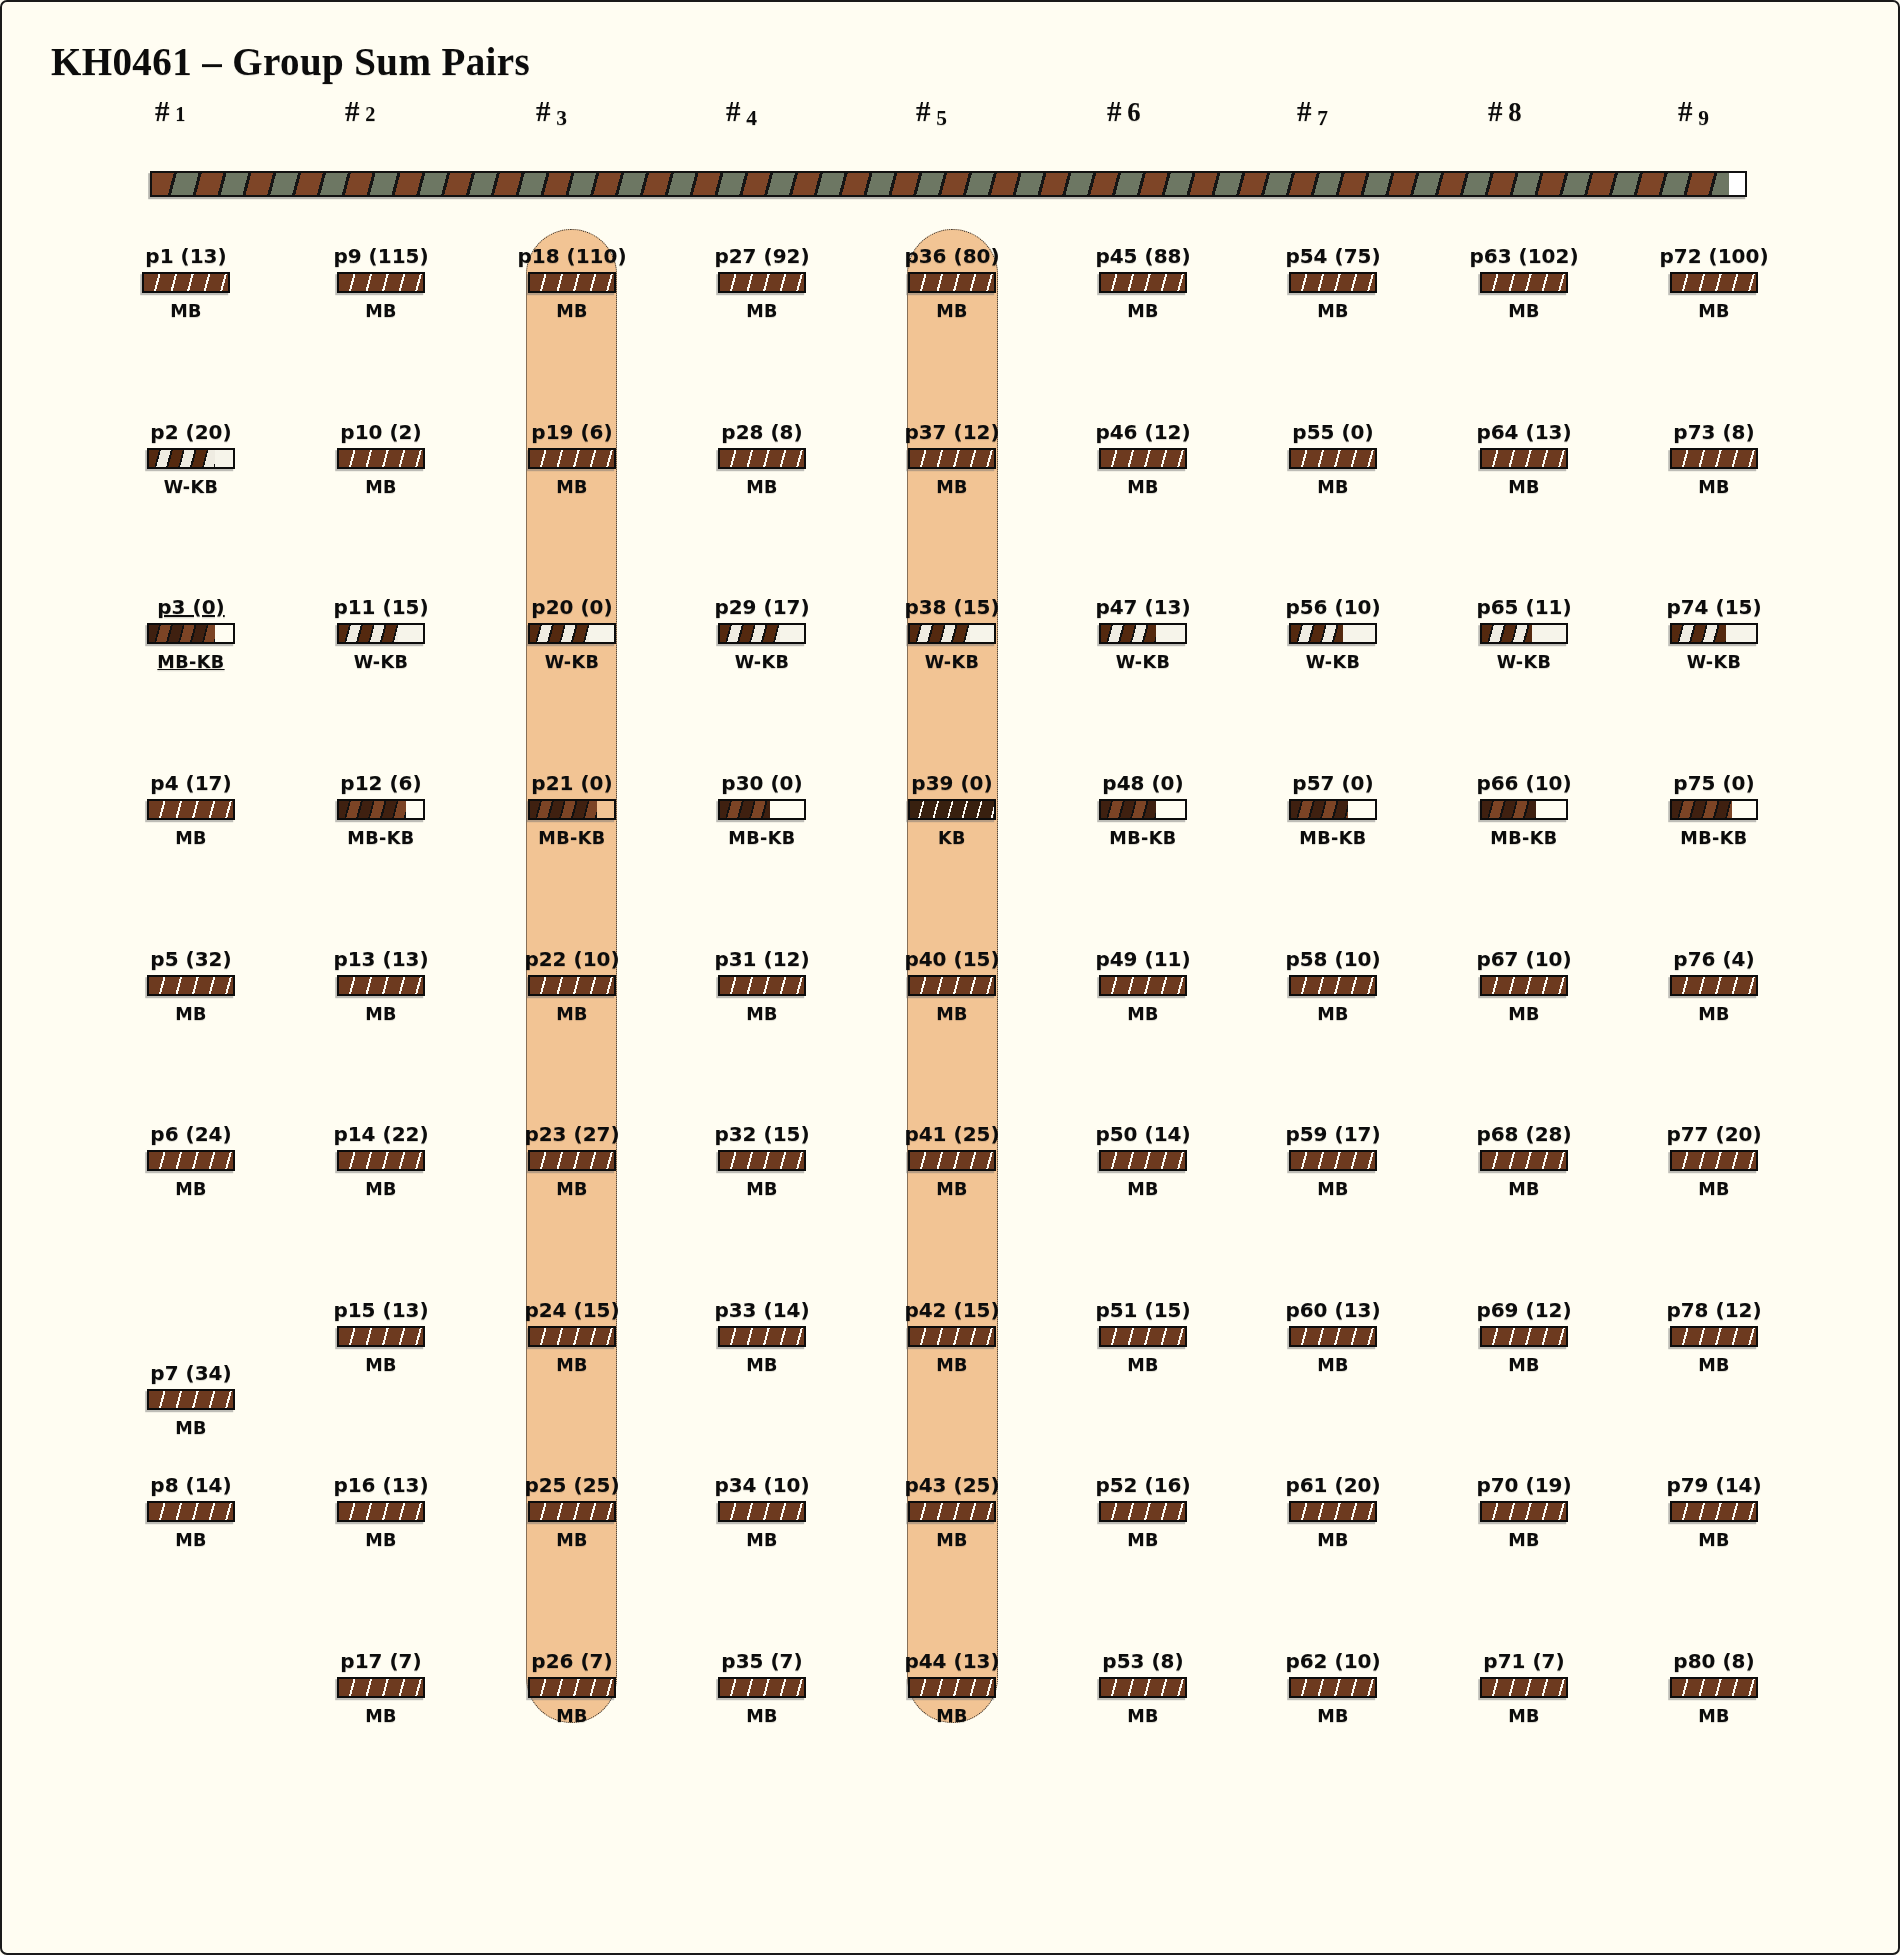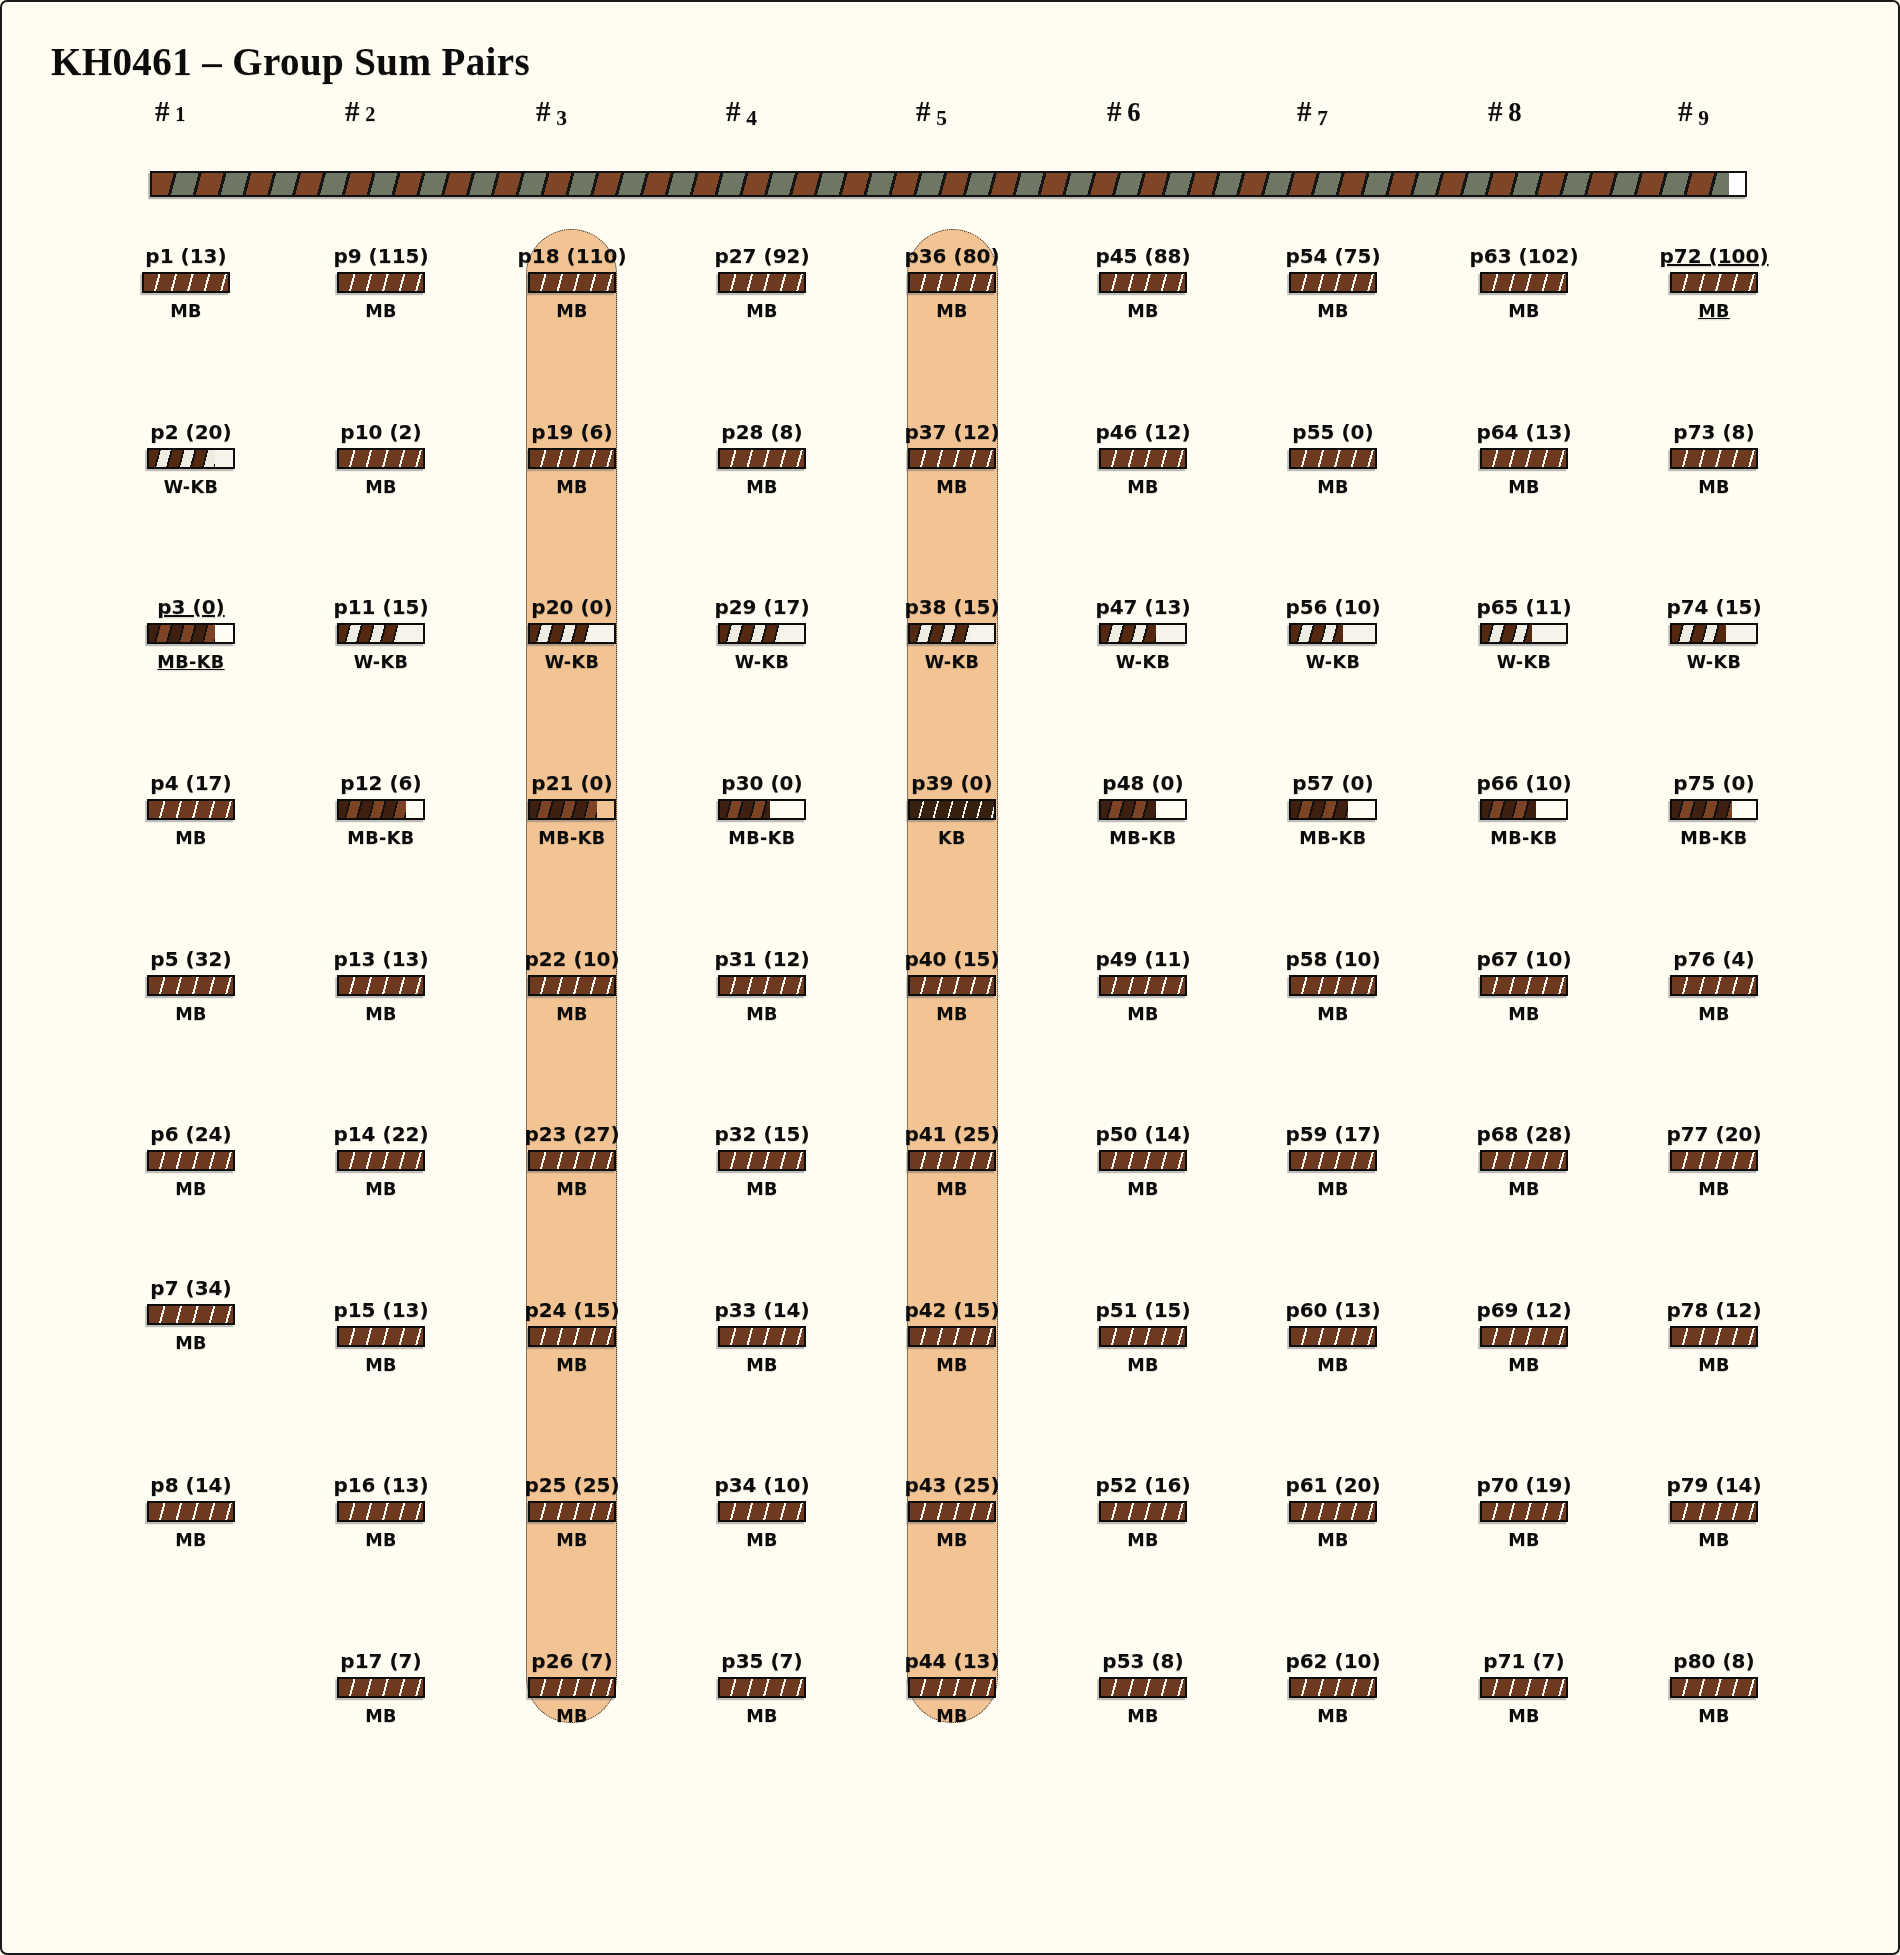--- a/index.html
+++ b/index.html
@@ -121,21 +121,21 @@
       </div>
       <div class="sub">MB</div>
     </div>
     <div class="item" style="left: 132px; top: 1121px;">
       <div class="lbl">p6 (24)</div>
       <div class="bar k-MB">
         <div class="fill" style="width: 100%;"></div>
       </div>
       <div class="sub">MB</div>
     </div>
-    <div class="item" style="left: 132px; top: 1275px;">
+    <div class="item" style="left: 132px; top: 1360px;">
       <div class="lbl">p7 (34)</div>
       <div class="bar k-MB">
         <div class="fill" style="width: 100%;"></div>
       </div>
       <div class="sub">MB</div>
     </div>
     <div class="item" style="left: 132px; top: 1472px;">
       <div class="lbl">p8 (14)</div>
       <div class="bar k-MB">
         <div class="fill" style="width: 100%;"></div>
@@ -576,21 +576,21 @@
       </div>
       <div class="sub">MB</div>
     </div>
     <div class="item" style="left: 1465px; top: 1648px;">
       <div class="lbl">p71 (7)</div>
       <div class="bar k-MB">
         <div class="fill" style="width: 100%;"></div>
       </div>
       <div class="sub">MB</div>
     </div>
-    <div class="item" style="left: 1655px; top: 243px; text-decoration: underline;">
+    <div class="item" style="left: 1655px; top: 243px;">
       <div class="lbl">p72 (100)</div>
       <div class="bar k-MB">
         <div class="fill" style="width: 100%;"></div>
       </div>
       <div class="sub">MB</div>
     </div>
     <div class="item" style="left: 1655px; top: 419px;">
       <div class="lbl">p73 (8)</div>
       <div class="bar k-MB">
         <div class="fill" style="width: 100%;"></div>

